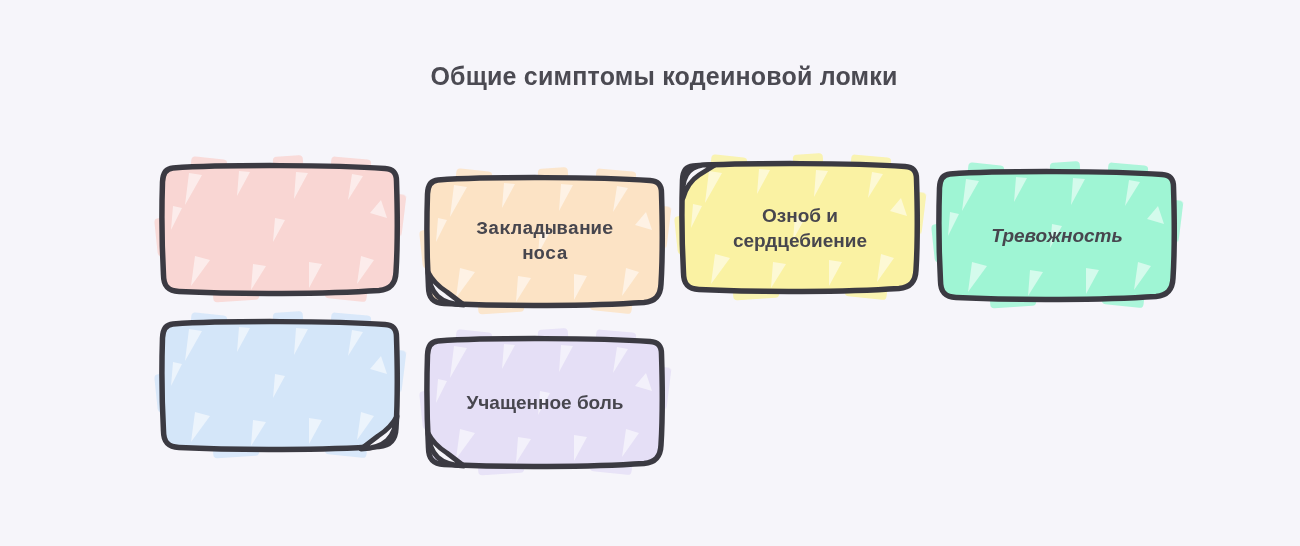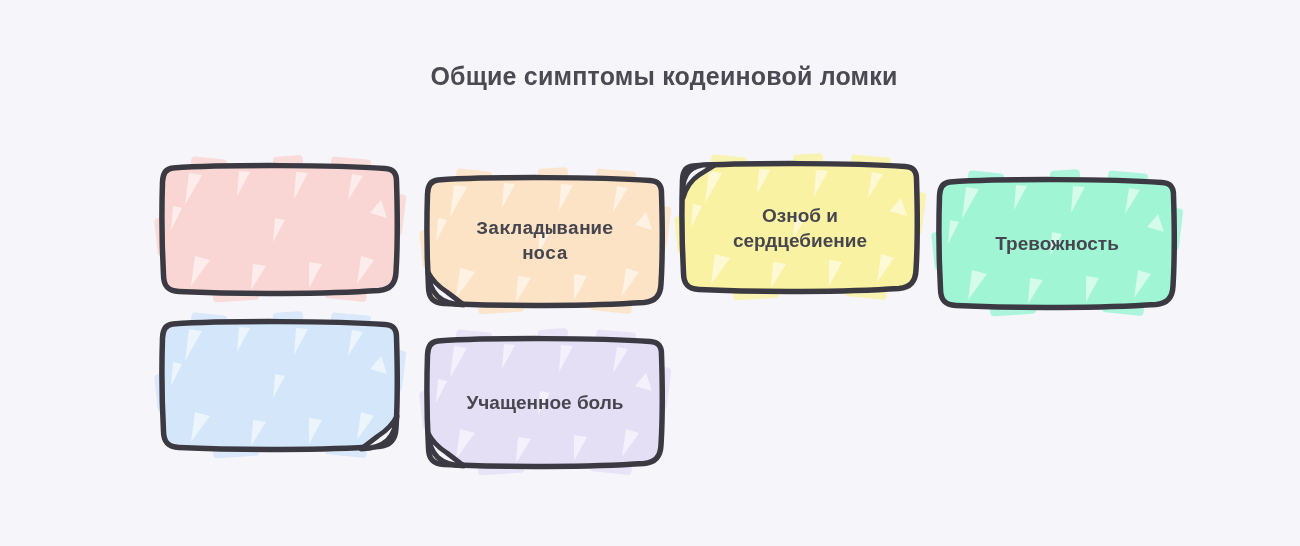--- a/index.html
+++ b/index.html
@@ -53,21 +53,21 @@
     max-width: 162px;
     font-size: 19px;
     font-weight: 700;
     line-height: 1.32;
     color: #47464e;
   }
   
   .note-pos-0 { left: 155px; top: 160px; }
   .note-pos-1 { left: 420px; top: 172px; font-family: Liberation Mono, monospace; }
   .note-pos-2 { left: 675px; top: 158px; }
-  .note-pos-3 { left: 932px; top: 174px; }
+  .note-pos-3 { left: 932px; top: 166px; font-style: italic; }
   .note-pos-4 { left: 155px; top: 316px; }
   .note-pos-5 { left: 420px; top: 333px; }
 </style>
 </head>
 <body>
 
 <div class="canvas">
   <h1 class="page-title">Общие симптомы кодеиновой ломки</h1>
   <div id="board">
   <div class="note note-pos-0" style="--c: #f9d6d3;">

